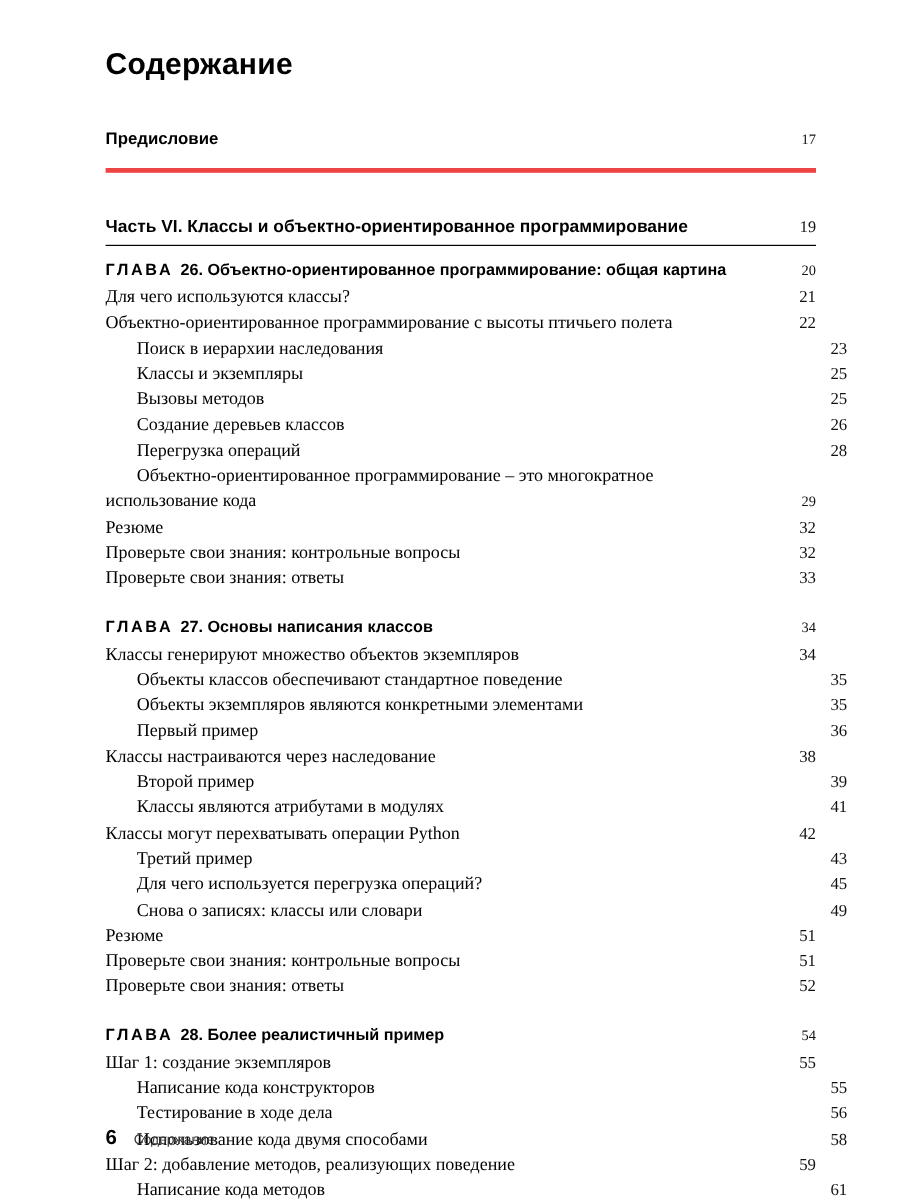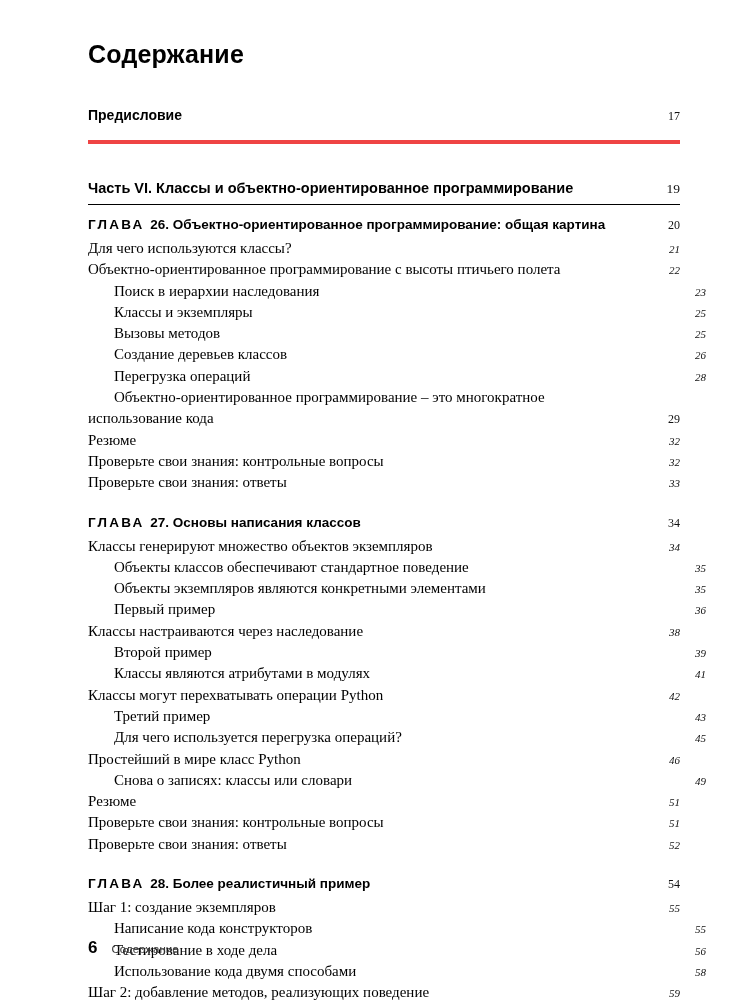--- a/index.html
+++ b/index.html
@@ -95,21 +95,21 @@
   .lvl-1 {
     font-size: 15px;
     line-height: 1.42;
     padding-left: 0px;
   }
   .lvl-2 {
     font-size: 15px;
     line-height: 1.42;
     padding-left: 26px;
   }
-  .lvl-1 .pg, .lvl-2 .pg { font-size: 11px; font-style: italic; }
+  .lvl-1 .pg, .lvl-2 .pg { font-size: 14px; }
 
   .cont-line {
     font-size: 15px;
     line-height: 1.42;
     padding-left: 0px;
   }
 
   .spacer-sm { height: 9px; }
 
   .footer {
@@ -263,25 +263,20 @@
         <div class="row lvl-2">
           <span class="label"><span>Третий пример</span></span>
           <span class="filler"></span>
           <span class="pg">43</span>
         </div>
         <div class="row lvl-2">
           <span class="label"><span>Для чего используется перегрузка операций?</span></span>
           <span class="filler"></span>
           <span class="pg">45</span>
         </div>
-        <div class="row lvl-1">
-          <span class="label"><span>Простейший в мире класс Python</span></span>
-          <span class="filler"></span>
-          <span class="pg">46</span>
-        </div>
         <div class="row lvl-2">
           <span class="label"><span>Снова о записях: классы или словари</span></span>
           <span class="filler"></span>
           <span class="pg">49</span>
         </div>
         <div class="row lvl-1">
           <span class="label"><span>Резюме</span></span>
           <span class="filler"></span>
           <span class="pg">51</span>
         </div>

